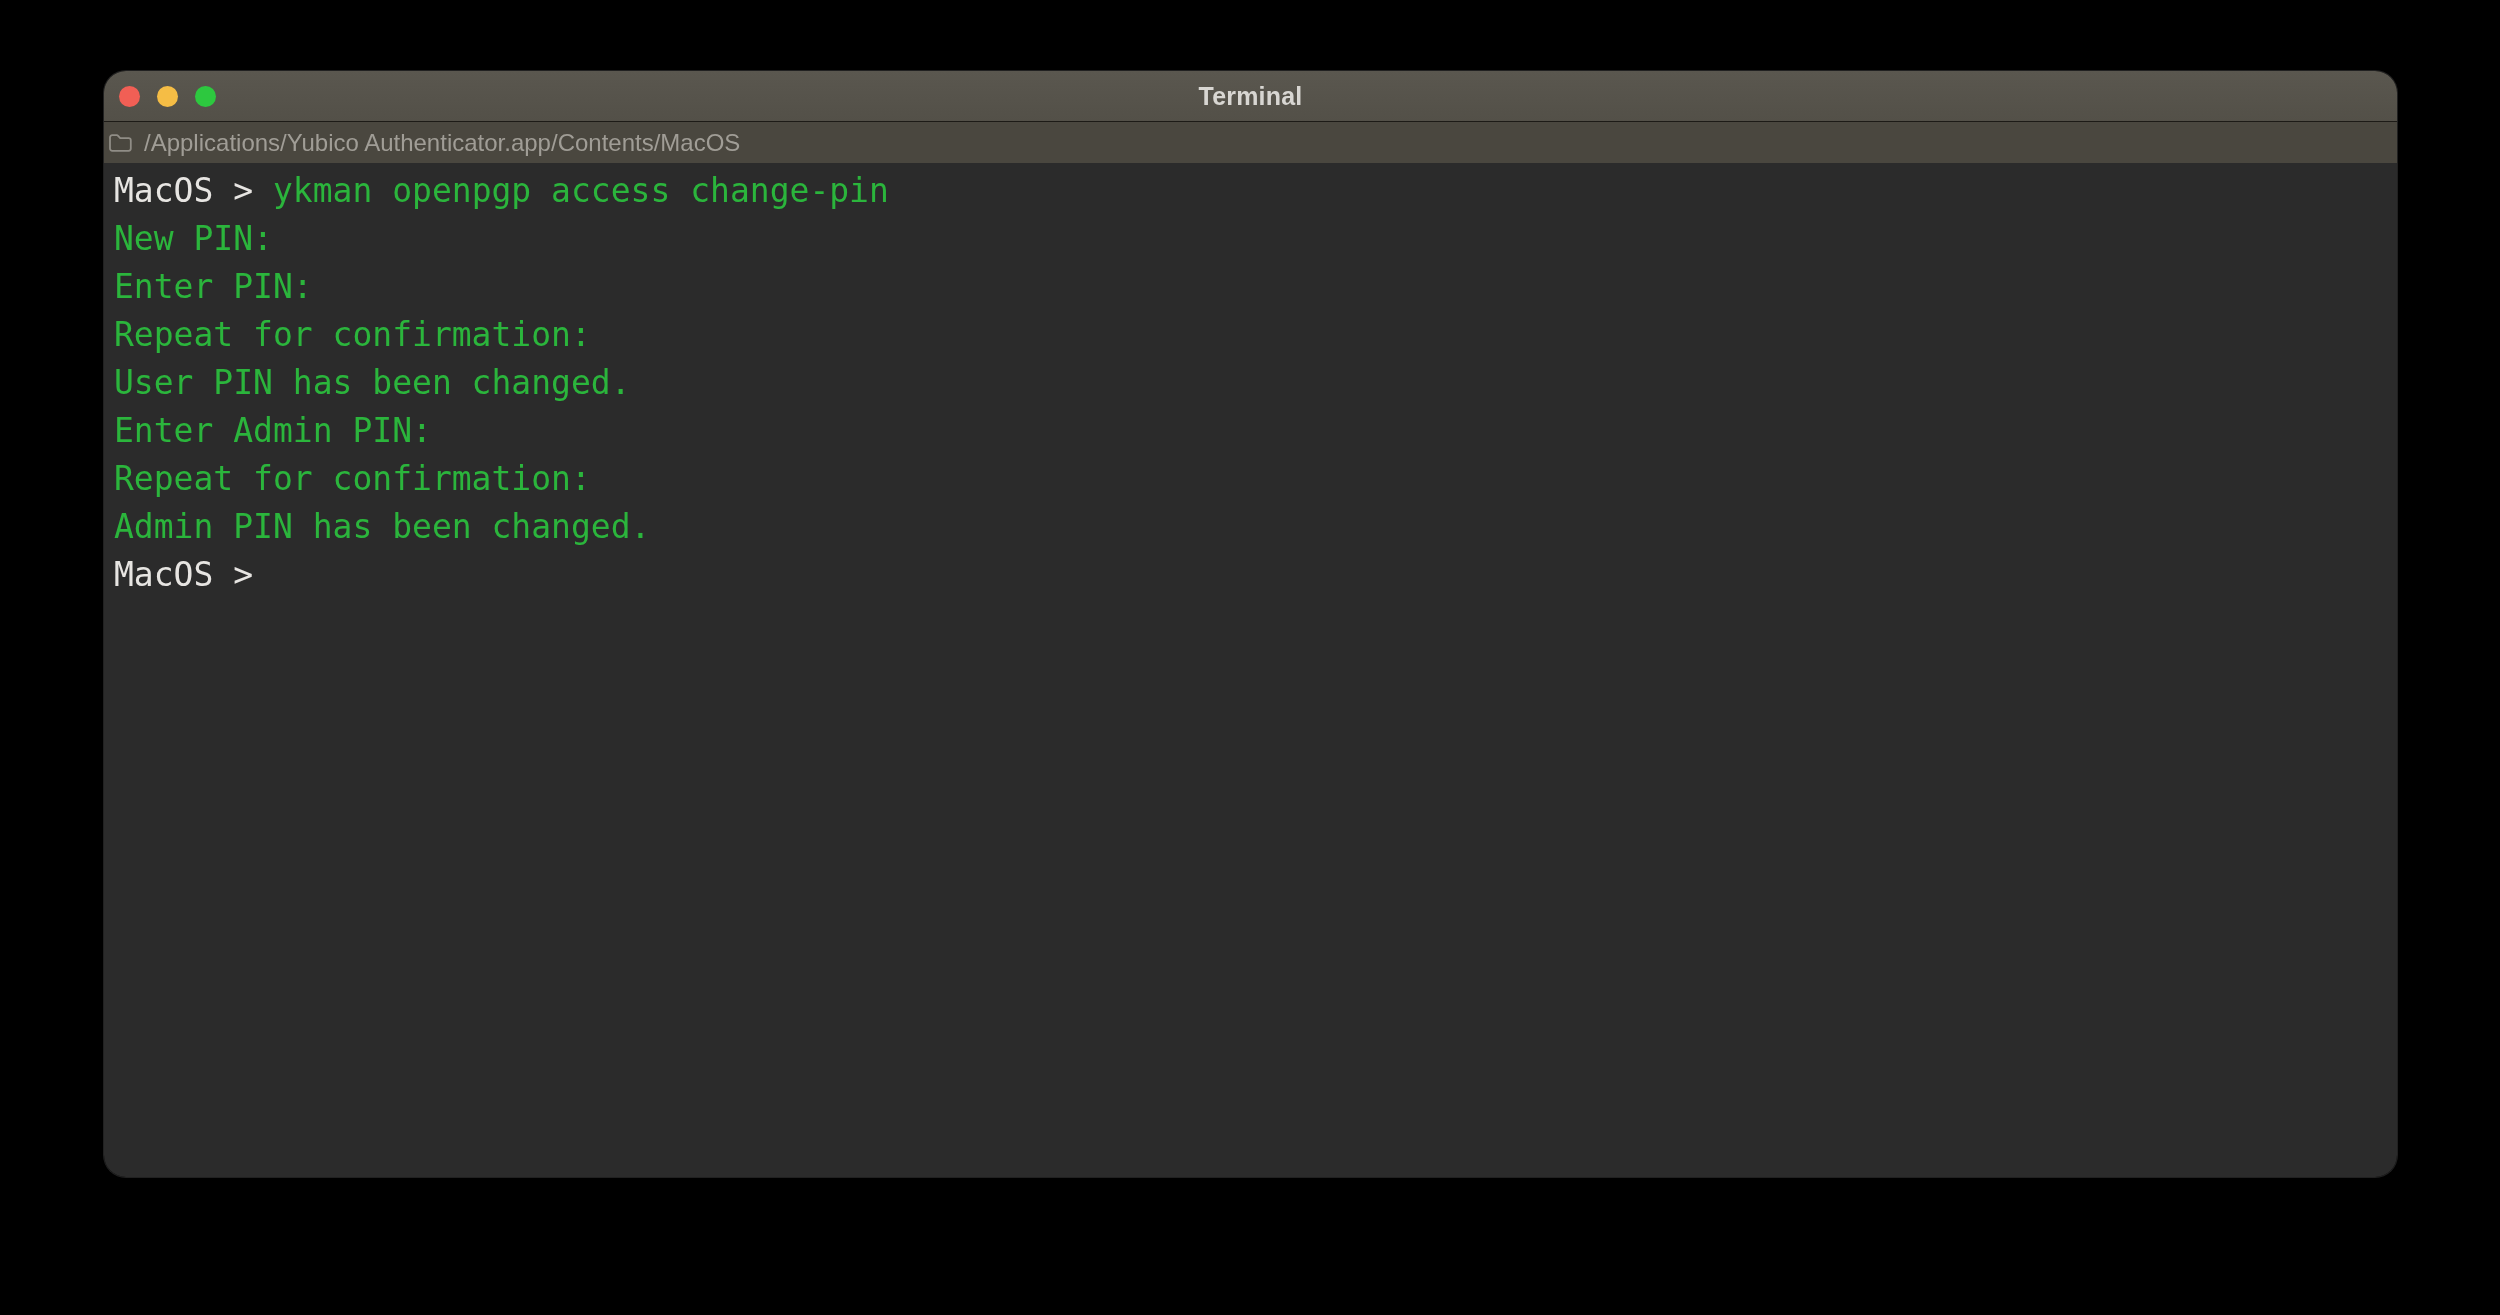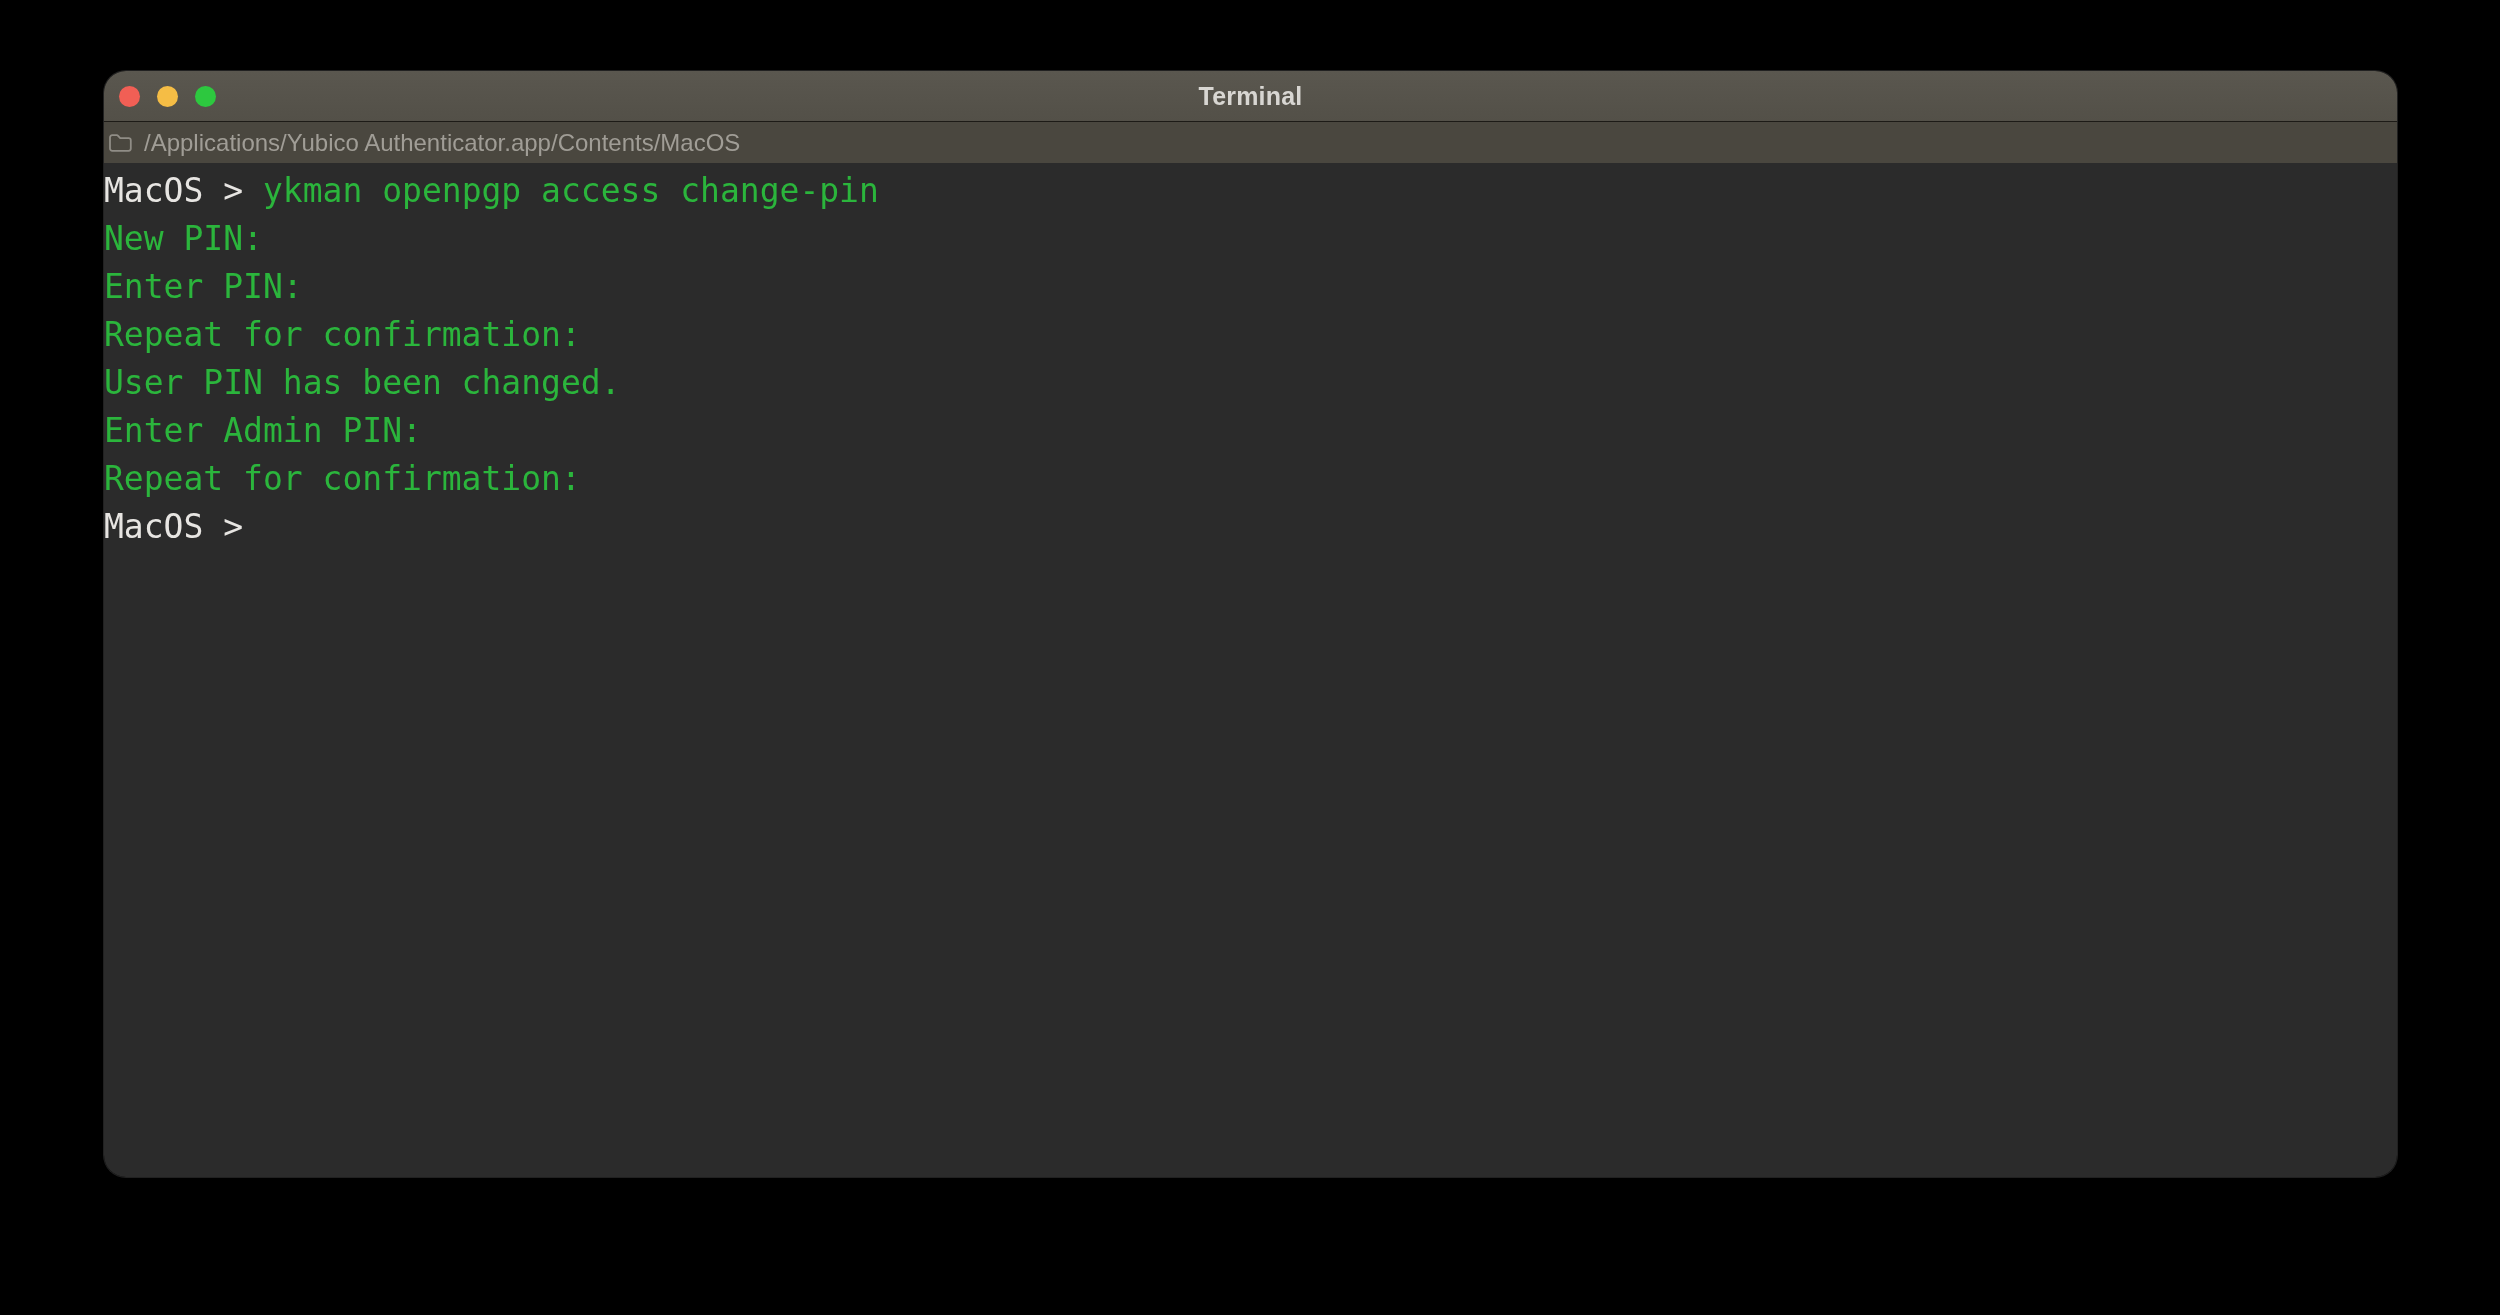--- a/index.html
+++ b/index.html
@@ -80,21 +80,21 @@
   .folder-icon { display: flex; align-items: center; }
   .path-text {
     font-size: 24px;
     color: var(--pathbar-fg);
     white-space: nowrap;
   }
 
   .content {
     flex: 1 1 auto;
     background: var(--term-bg);
-    padding: 4px 12px 0 0;
+    padding: 4px 12px 0 10px;
     font-family: "DejaVu Sans Mono", monospace;
     font-size: 33px;
   }
   .tline {
     line-height: 48px;
     white-space: pre;
   }
   .c-prompt { color: var(--term-fg); }
   .c-green  { color: var(--term-green); }
 </style>
@@ -123,17 +123,18 @@
     </div>
 
     <div class="content">
       <div class="tline"><span class="c-prompt">MacOS &gt; </span><span class="c-green">ykman openpgp access change-pin</span></div>
       <div class="tline"><span class="c-green">New PIN:</span></div>
       <div class="tline"><span class="c-green">Enter PIN:</span></div>
       <div class="tline"><span class="c-green">Repeat for confirmation:</span></div>
       <div class="tline"><span class="c-green">User PIN has been changed.</span></div>
       <div class="tline"><span class="c-green">Enter Admin PIN:</span></div>
       <div class="tline"><span class="c-green">Repeat for confirmation:</span></div>
+      <div class="tline"><span class="c-green">Admin PIN has been changed.</span></div>
       <div class="tline"><span class="c-prompt">MacOS &gt;</span></div>
     </div>
 
   </div>
 </div>
 
 </body></html>

